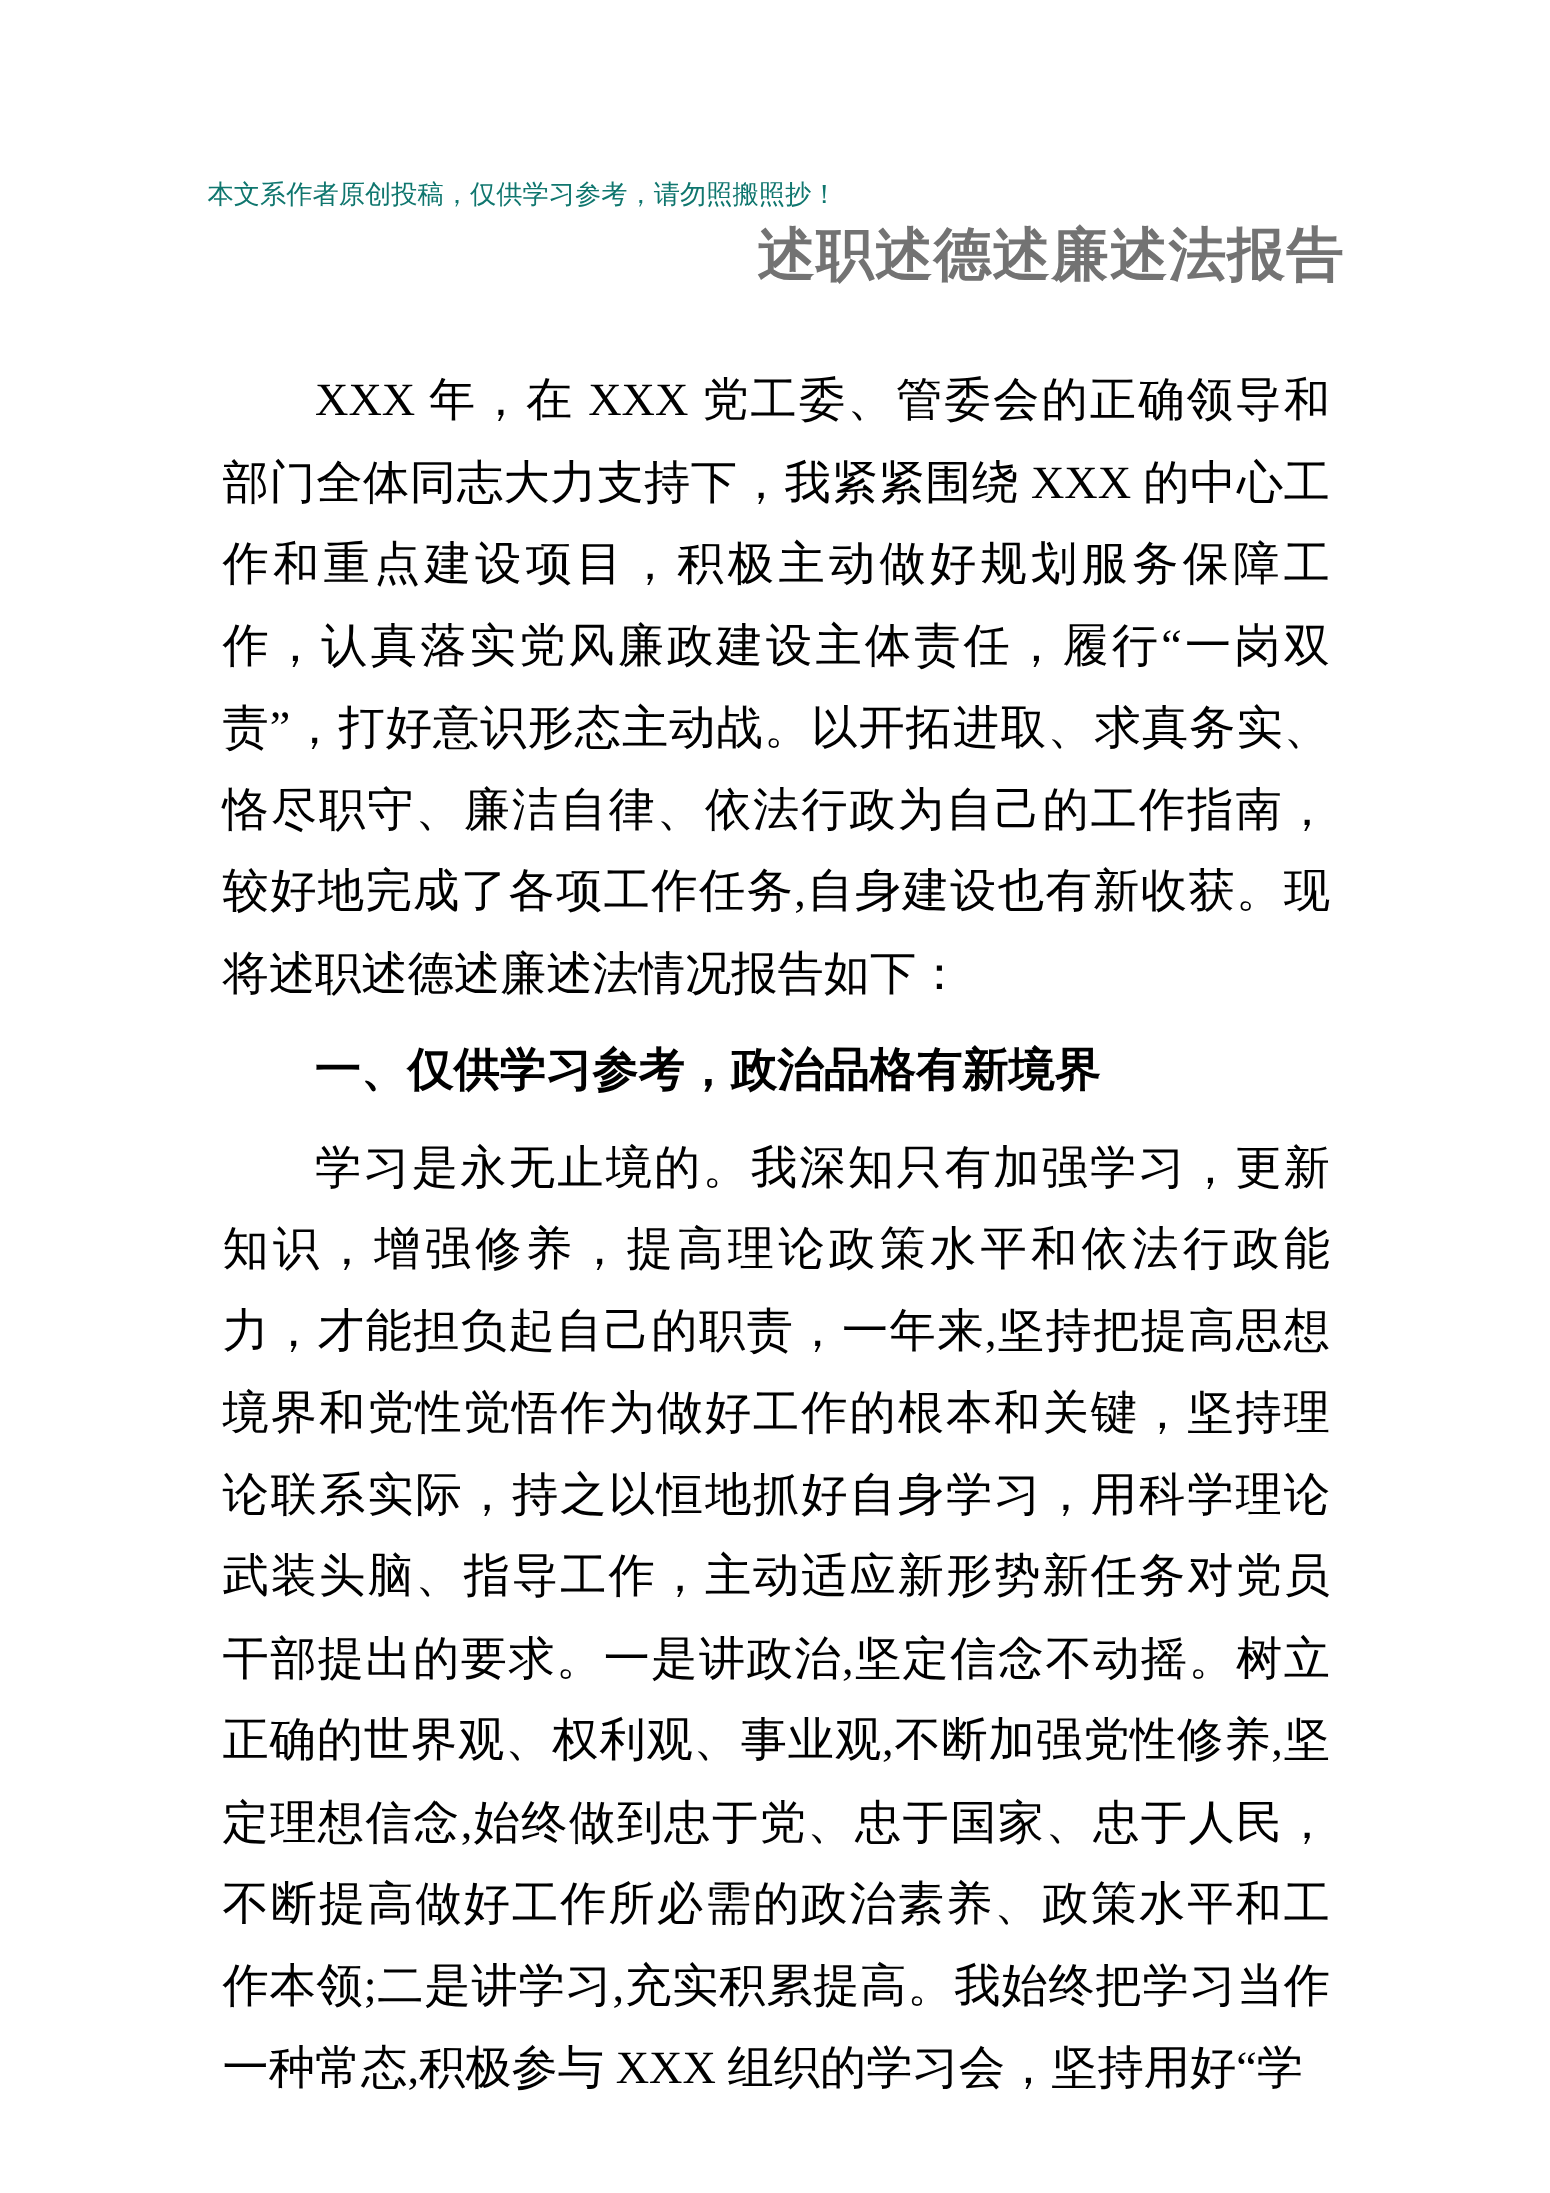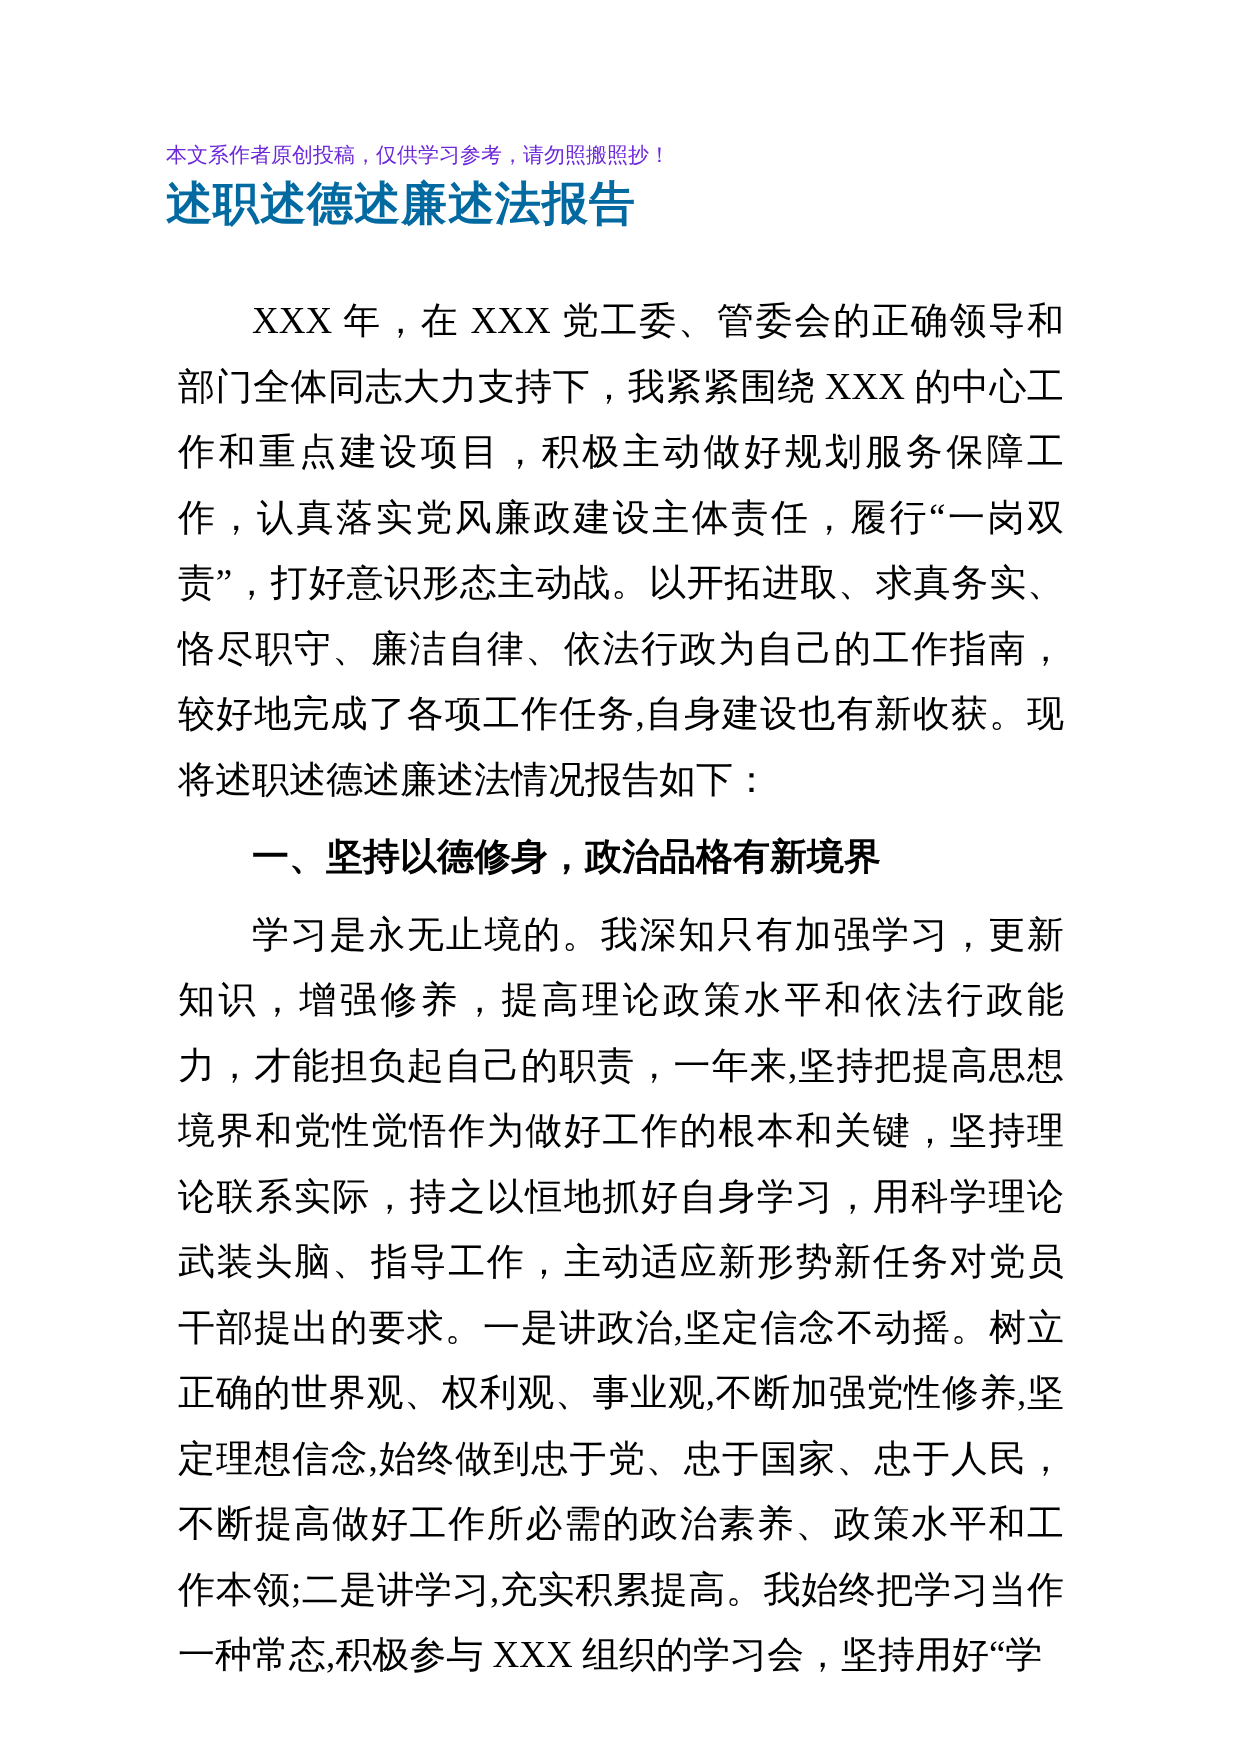--- a/index.html
+++ b/index.html
@@ -20,30 +20,30 @@
     position: absolute;
     top: 140px;
     left: 166px;
     width: 910px;
   }
   .disclaimer {
     margin: 0;
     font-size: 21px;
     line-height: 30px;
     text-align: left;
-    color: #6d28d9;
+    color: #0f766e;
   }
   .doc-title {
     margin: 6px 0 0 0;
     font-size: 46px;
     line-height: 56px;
     font-weight: 600;
-    text-align: left;
+    text-align: right;
     letter-spacing: 1px;
-    color: #0369a1;
+    color: #737373;
   }
   .body-text {
     margin-top: 56px;
     font-size: 37px;
     line-height: 65.5px;
     text-align: justify;
     text-justify: inter-ideograph;
   }
   .para {
     margin: 12px;
@@ -56,17 +56,17 @@
 </style>
 </head>
 <body>
 
 <div class="page">
   <div class="content">
     <p class="disclaimer">本文系作者原创投稿，仅供学习参考，请勿照搬照抄！</p>
     <h1 class="doc-title">述职述德述廉述法报告</h1>
     <div class="body-text">
       <p class="para">XXX 年，在 XXX 党工委、管委会的正确领导和部门全体同志大力支持下，我紧紧围绕 XXX 的中心工作和重点建设项目，积极主动做好规划服务保障工作，认真落实党风廉政建设主体责任，履行“一岗双责”，打好意识形态主动战。以开拓进取、求真务实、恪尽职守、廉洁自律、依法行政为自己的工作指南，较好地完成了各项工作任务,自身建设也有新收获。现将述职述德述廉述法情况报告如下：</p>
-      <p class="para heading">一、坚持以德修身，政治品格有新境界</p>
+      <p class="para heading">一、仅供学习参考，政治品格有新境界</p>
       <p class="para">学习是永无止境的。我深知只有加强学习，更新知识，增强修养，提高理论政策水平和依法行政能力，才能担负起自己的职责，一年来,坚持把提高思想境界和党性觉悟作为做好工作的根本和关键，坚持理论联系实际，持之以恒地抓好自身学习，用科学理论武装头脑、指导工作，主动适应新形势新任务对党员干部提出的要求。一是讲政治,坚定信念不动摇。树立正确的世界观、权利观、事业观,不断加强党性修养,坚定理想信念,始终做到忠于党、忠于国家、忠于人民，不断提高做好工作所必需的政治素养、政策水平和工作本领;二是讲学习,充实积累提高。我始终把学习当作一种常态,积极参与 XXX 组织的学习会，坚持用好“学</p>
     </div>
   </div>
 </div>
 
 </body></html>

